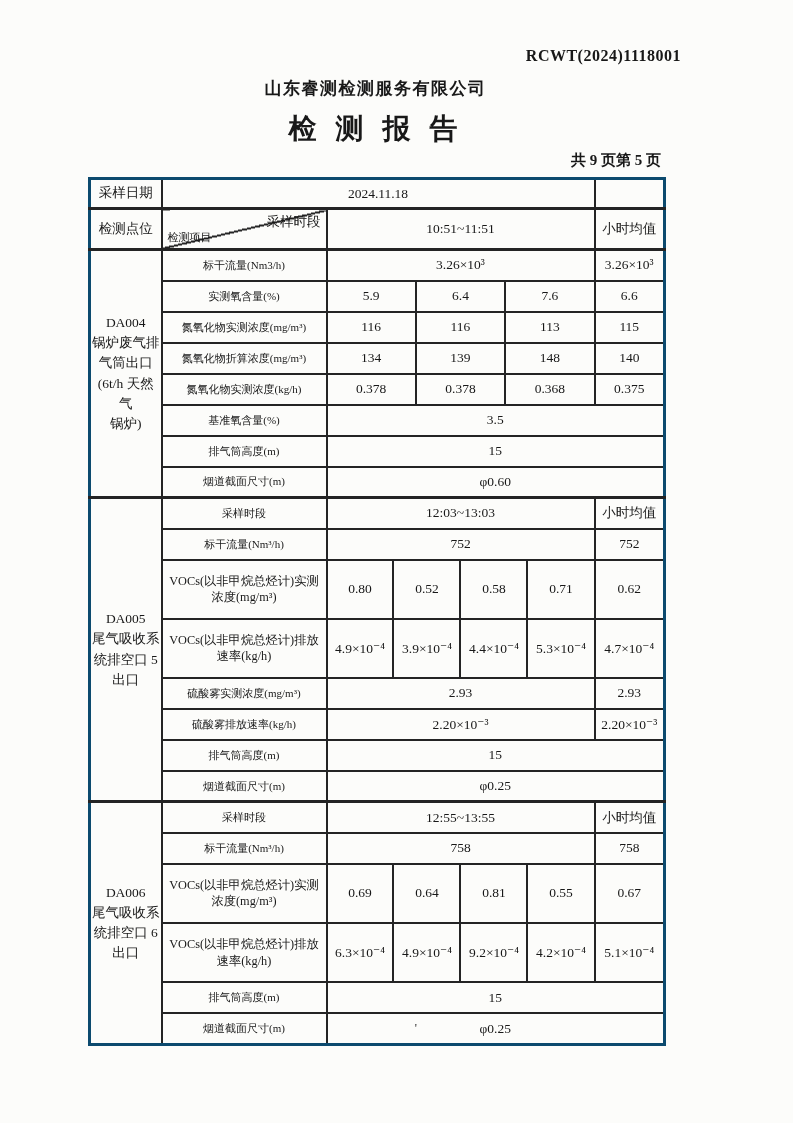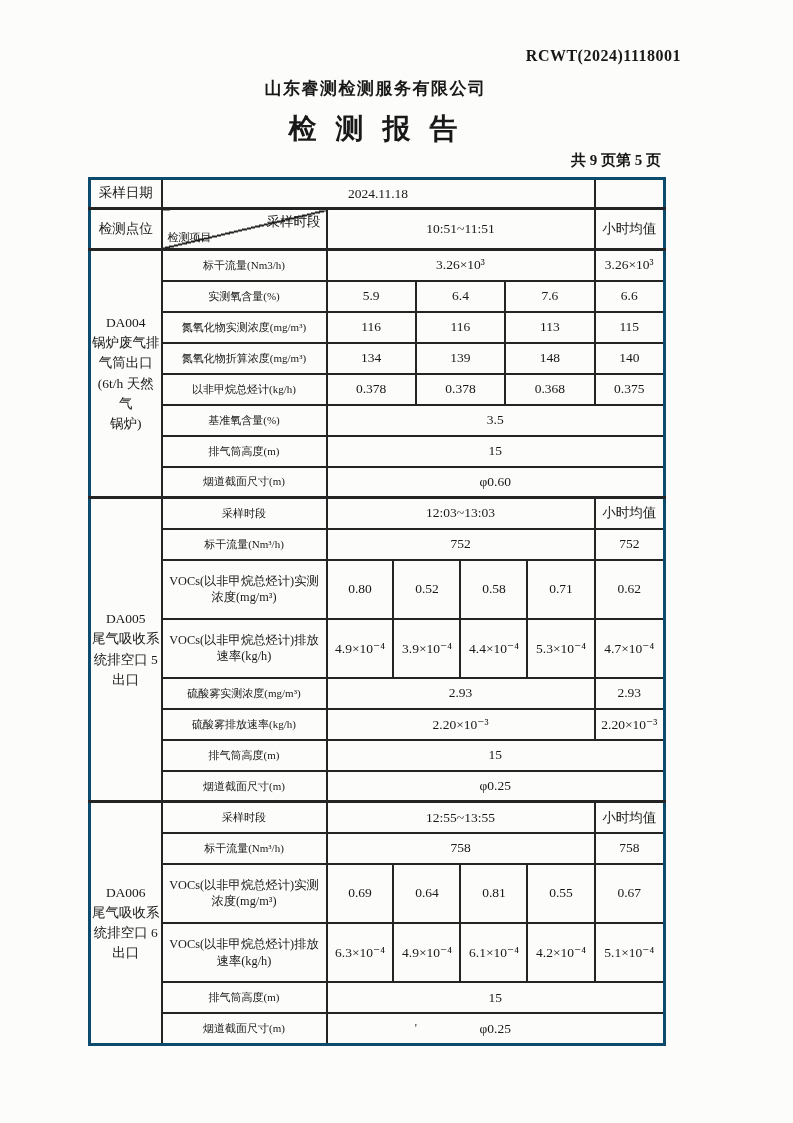--- a/index.html
+++ b/index.html
@@ -141,21 +141,21 @@
           <td class="val">115</td>
         </tr>
         <tr class="r">
           <td class="label-cell">氮氧化物折算浓度(mg/m³)</td>
           <td class="val" colspan="4">134</td>
           <td class="val" colspan="4">139</td>
           <td class="val" colspan="4">148</td>
           <td class="val">140</td>
         </tr>
         <tr class="r">
-          <td class="label-cell">以非甲烷总烃计(kg/h)</td>
+          <td class="label-cell">氮氧化物实测浓度(kg/h)</td>
           <td class="val" colspan="4">0.378</td>
           <td class="val" colspan="4">0.378</td>
           <td class="val" colspan="4">0.368</td>
           <td class="val">0.375</td>
         </tr>
         <tr class="r">
           <td class="label-cell">基准氧含量(%)</td>
           <td class="val" colspan="13">3.5</td>
         </tr>
         <tr class="r">
@@ -237,21 +237,21 @@
           <td class="val" colspan="3">0.69</td>
           <td class="val" colspan="3">0.64</td>
           <td class="val" colspan="3">0.81</td>
           <td class="val" colspan="3">0.55</td>
           <td class="val">0.67</td>
         </tr>
         <tr class="r tall">
           <td class="label-cell voc">VOCs(以非甲烷总烃计)排放速率(kg/h)</td>
           <td class="val" colspan="3">6.3×10⁻⁴</td>
           <td class="val" colspan="3">4.9×10⁻⁴</td>
-          <td class="val" colspan="3">6.1×10⁻⁴</td>
+          <td class="val" colspan="3">9.2×10⁻⁴</td>
           <td class="val" colspan="3">4.2×10⁻⁴</td>
           <td class="val">5.1×10⁻⁴</td>
         </tr>
         <tr class="r">
           <td class="label-cell">排气筒高度(m)</td>
           <td class="val" colspan="13">15</td>
         </tr>
         <tr class="r">
           <td class="label-cell">烟道截面尺寸(m)</td>
           <td class="val" colspan="13">φ0.25<span class="artifact">'</span></td>

